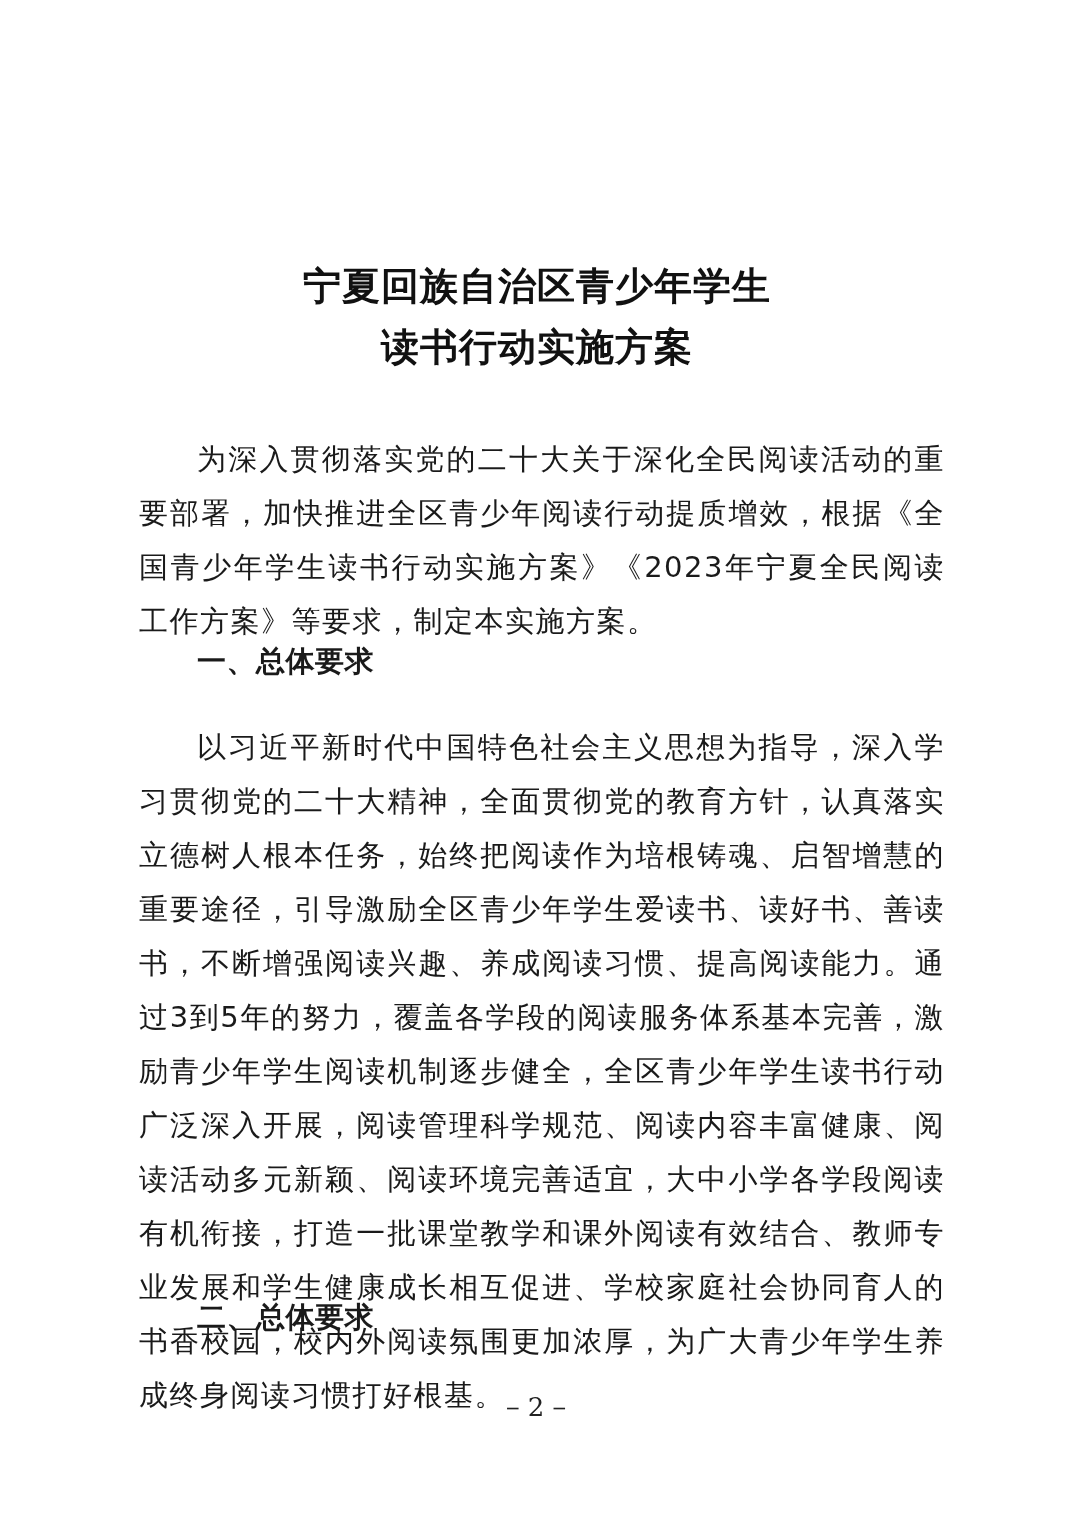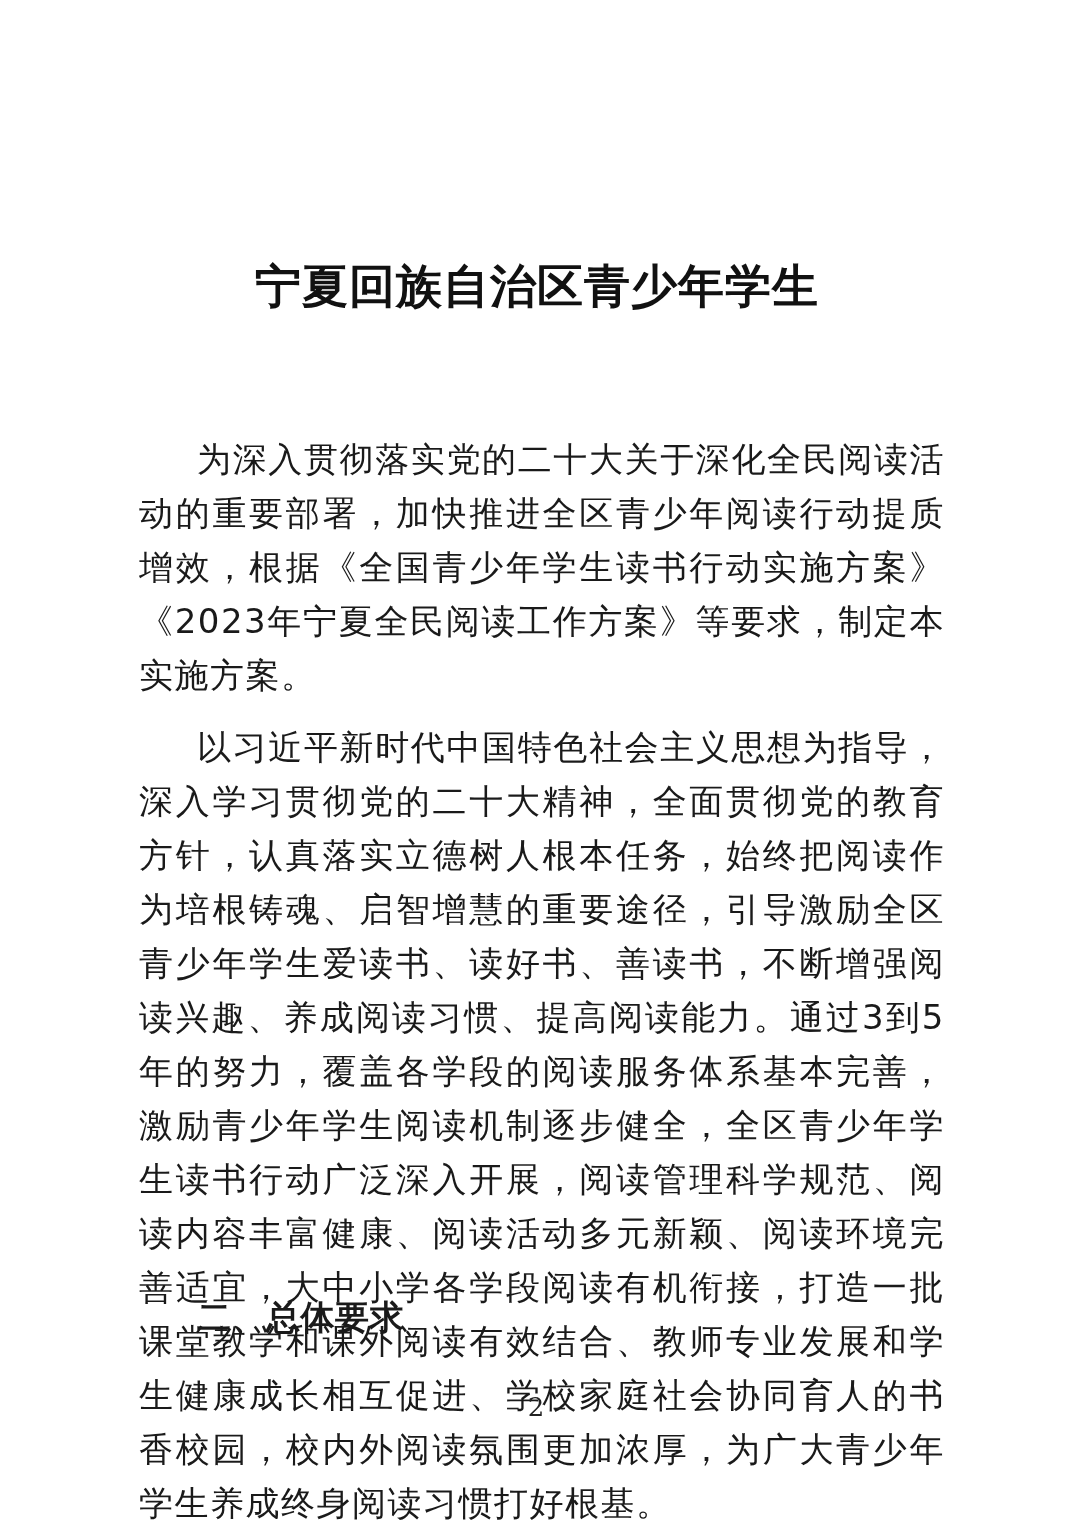--- a/index.html
+++ b/index.html
@@ -22,34 +22,34 @@
       height: 1520px;
       background: #ffffff;
     }
     .title {
       position: absolute;
       left: 0;
       width: 1074px;
       text-align: center;
       font-family: "DejaVu Serif", "Liberation Serif", serif;
       font-weight: bold;
-      font-size: 46px;
+      font-size: 38px;
       line-height: 44px;
       letter-spacing: 1px;
       color: #111111;
     }
     .title.l1 { top: 264px; }
     .title.l2 { top: 325px; }
 
     .body-text {
       position: absolute;
       left: 139px;
       width: 806px;
       font-family: "DejaVu Sans", "Liberation Sans", sans-serif;
-      font-size: 34px;
+      font-size: 29px;
       line-height: 54px;
       color: #1a1a1a;
       text-align: justify;
       text-align-last: left;
       letter-spacing: 1.5px;
     }
     .para {
       margin: 0;
       text-indent: 58px;
     }
@@ -77,25 +77,29 @@
       color: #222222;
       letter-spacing: 2px;
     }
   </style>
 </head>
 <body>
 
 <div class="page">
 
   <div class="title l1">宁夏回族自治区青少年学生</div>
+  <div class="title l2">读书行动实施方案</div>
 
   <div class="body-text" id="p1">
     <p class="para">为深入贯彻落实党的二十大关于深化全民阅读活动的重要部署，加快推进全区青少年阅读行动提质增效，根据《全国青少年学生读书行动实施方案》《2023年宁夏全民阅读工作方案》等要求，制定本实施方案。</p>
   </div>
 
+  <div class="body-text" id="h1">
+    <p class="heading">一、总体要求</p>
+  </div>
 
   <div class="body-text" id="p2">
     <p class="para">以习近平新时代中国特色社会主义思想为指导，深入学习贯彻党的二十大精神，全面贯彻党的教育方针，认真落实立德树人根本任务，始终把阅读作为培根铸魂、启智增慧的重要途径，引导激励全区青少年学生爱读书、读好书、善读书，不断增强阅读兴趣、养成阅读习惯、提高阅读能力。通过3到5年的努力，覆盖各学段的阅读服务体系基本完善，激励青少年学生阅读机制逐步健全，全区青少年学生读书行动广泛深入开展，阅读管理科学规范、阅读内容丰富健康、阅读活动多元新颖、阅读环境完善适宜，大中小学各学段阅读有机衔接，打造一批课堂教学和课外阅读有效结合、教师专业发展和学生健康成长相互促进、学校家庭社会协同育人的书香校园，校内外阅读氛围更加浓厚，为广大青少年学生养成终身阅读习惯打好根基。</p>
   </div>
 
   <div class="body-text" id="h2">
     <p class="heading">二、总体要求</p>
   </div>
 
   <div class="page-number">－2－</div>

